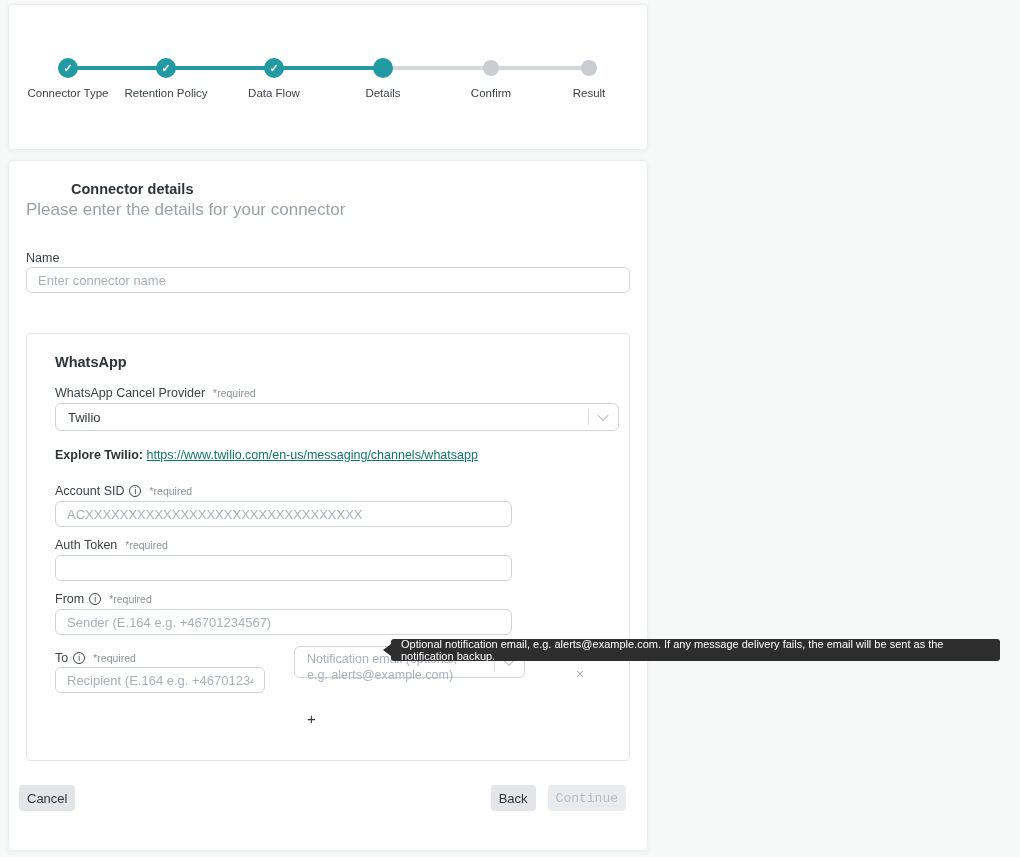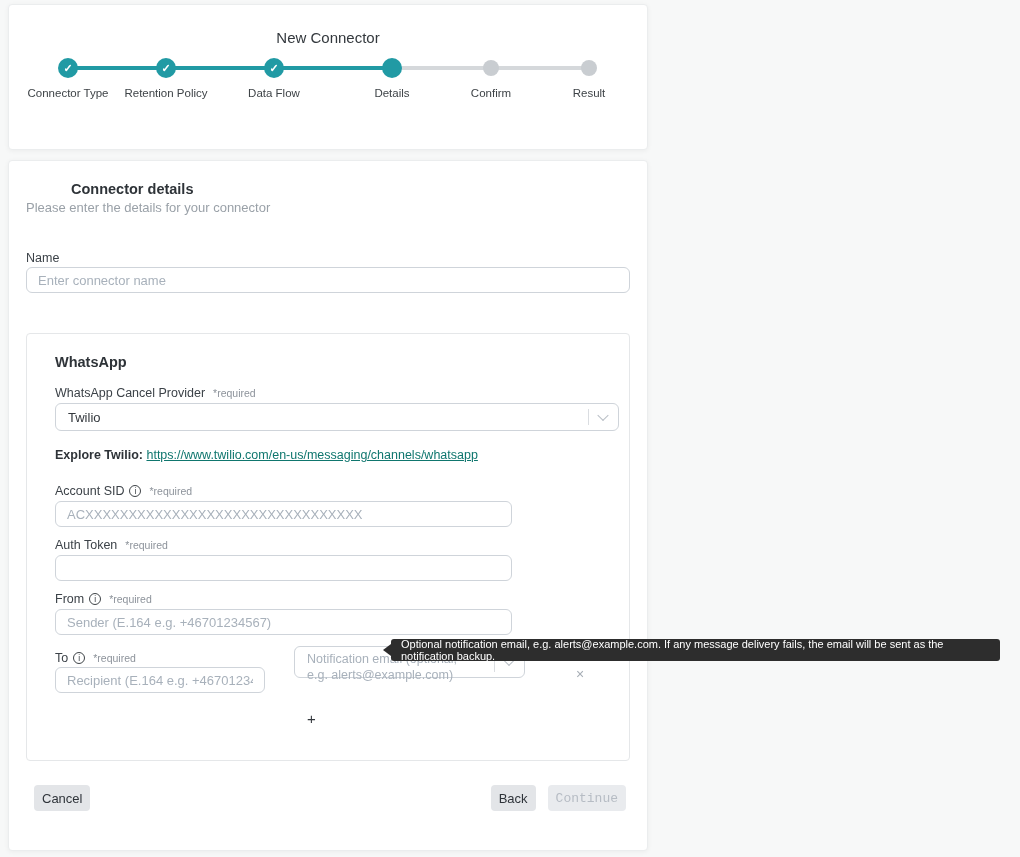--- a/index.html
+++ b/index.html
@@ -33,21 +33,21 @@
     display:flex; align-items:center; justify-content:center;
     border-radius:50%;
   }
   .step.completed .dot, .step.current .dot { width:20px; height:20px; background:#219aa4; }
   .step.upcoming .dot { width:16px; height:16px; background:#c9cdd1; }
   .dot .check { color:#ffffff; font-size:11px; font-weight:bold; line-height:1; }
   .step .label { margin-top:9px; font-size:11.5px; color:#3e4347; }
 
   
   .h2 { position:absolute; left:17px; top:20px; font-size:14.5px; font-weight:bold; color:#2e3338;margin-left:45px; }
-  .sub { position:absolute; left:17px; top:39px; font-size:13px; color:#9aa1a8; }
+  .sub { position:absolute; left:17px; top:39px; font-size:17px; color:#9aa1a8; }
   .field-label { font-size:12.5px; color:#3c4248; display:flex; align-items:center; gap:5px; }
   .req { font-size:10.5px; color:#8d939b; margin-left:3px; }
   .name-label { position:absolute; left:17px; top:90px; }
   input.txt {
     border:1px solid #cfd4da; border-radius:6px; background:#fff;
     font-family:"Liberation Sans", sans-serif;
     font-size:13px; color:#33383d; padding:12px 11px; outline:none;
     height:25px;
   }
   input.txt::placeholder { color:#a8b1bb; opacity:1; }
@@ -94,21 +94,21 @@
   .add-email { left:280px; top:376px; font-size:15px; color:#33383d; cursor:pointer; }
 
   .info-icon {
     display:inline-flex; align-items:center; justify-content:center;
     width:12px; height:12px; border:1px solid #3e4347; border-radius:50%;
     font-size:8.5px; color:#3e4347; line-height:1; cursor:pointer;
     font-style:normal;
   }
 
   
-  .footer { position:absolute; left:25px; right:21px; top:624px; display:flex; align-items:flex-start; }
+  .footer { position:absolute; left:10px; right:21px; top:624px; display:flex; align-items:flex-start; }
   .btn {
     font-family:"Liberation Sans", sans-serif;
     background:#e3e5e8; border:none; border-radius:4px;
     font-size:13px; color:#2f343a; padding:5px 8px; height:26px; cursor:pointer;
   }
   .btn.back { margin-left:auto; }
   .btn.continue { margin-left:12px; background:#e9ebee; color:#b6bcc4; cursor:default;font-family:Liberation Mono, monospace; }
 
   
   .tooltip {
@@ -121,21 +121,20 @@
     position:absolute; left:-8px; top:5px;
     width:0; height:0;
     border-top:6px solid transparent; border-bottom:6px solid transparent;
     border-right:8px solid #2d2d2d;
   }
 </style>
 </head>
 <body>
 
 <div class="card top-card">
-  <div class="wizard-title">New Connector</div>
   <div class="stepper">
     <div class="step-line done"></div>
     <div class="step-line todo"></div>
 
     <div class="step completed" style="left:-1px">
       <div class="dot-row">
           <span class="dot">
             <span class="check">✓</span>
           </span>
         </div>
@@ -150,21 +149,21 @@
       <div class="label">Retention Policy</div>
     </div>
     <div class="step completed" style="left:205px">
       <div class="dot-row">
           <span class="dot">
             <span class="check">✓</span>
           </span>
         </div>
       <div class="label">Data Flow</div>
     </div>
-    <div class="step current" style="left:323px">
+    <div class="step current" style="left:314px">
       <div class="dot-row">
           <span class="dot"></span>
         </div>
       <div class="label">Details</div>
     </div>
     <div class="step upcoming" style="left:422px">
       <div class="dot-row">
           <span class="dot"></span>
         </div>
       <div class="label">Confirm</div>

